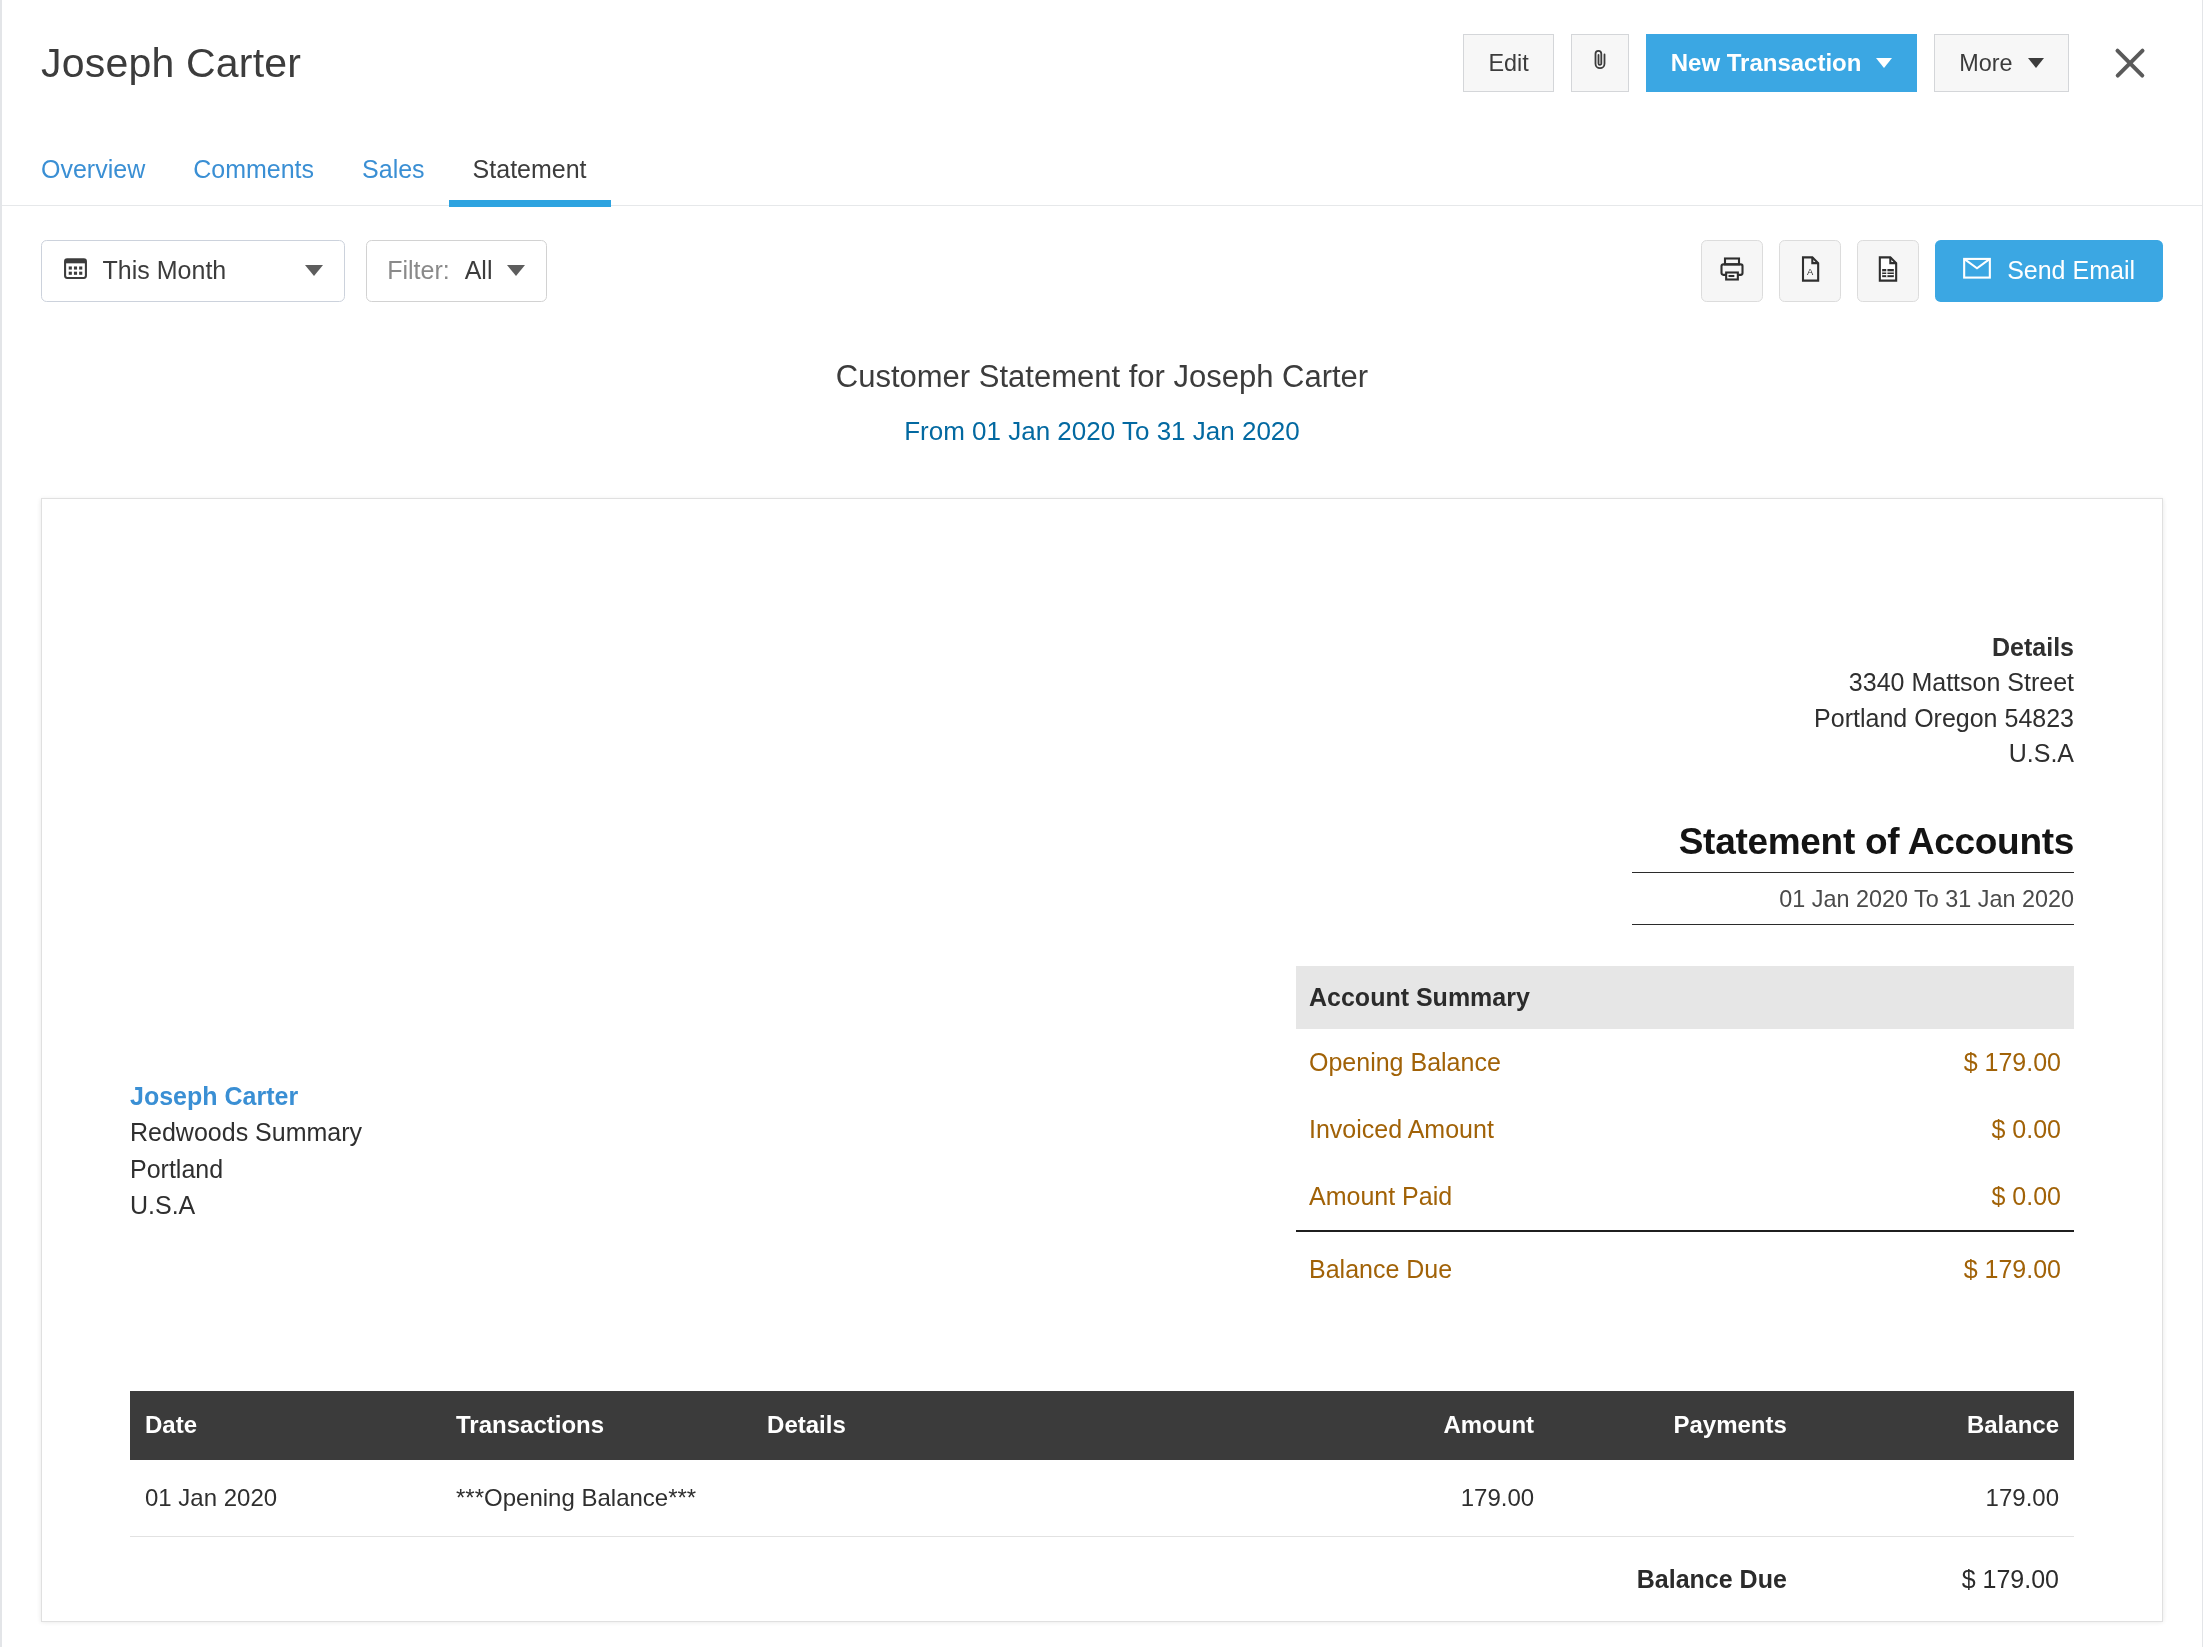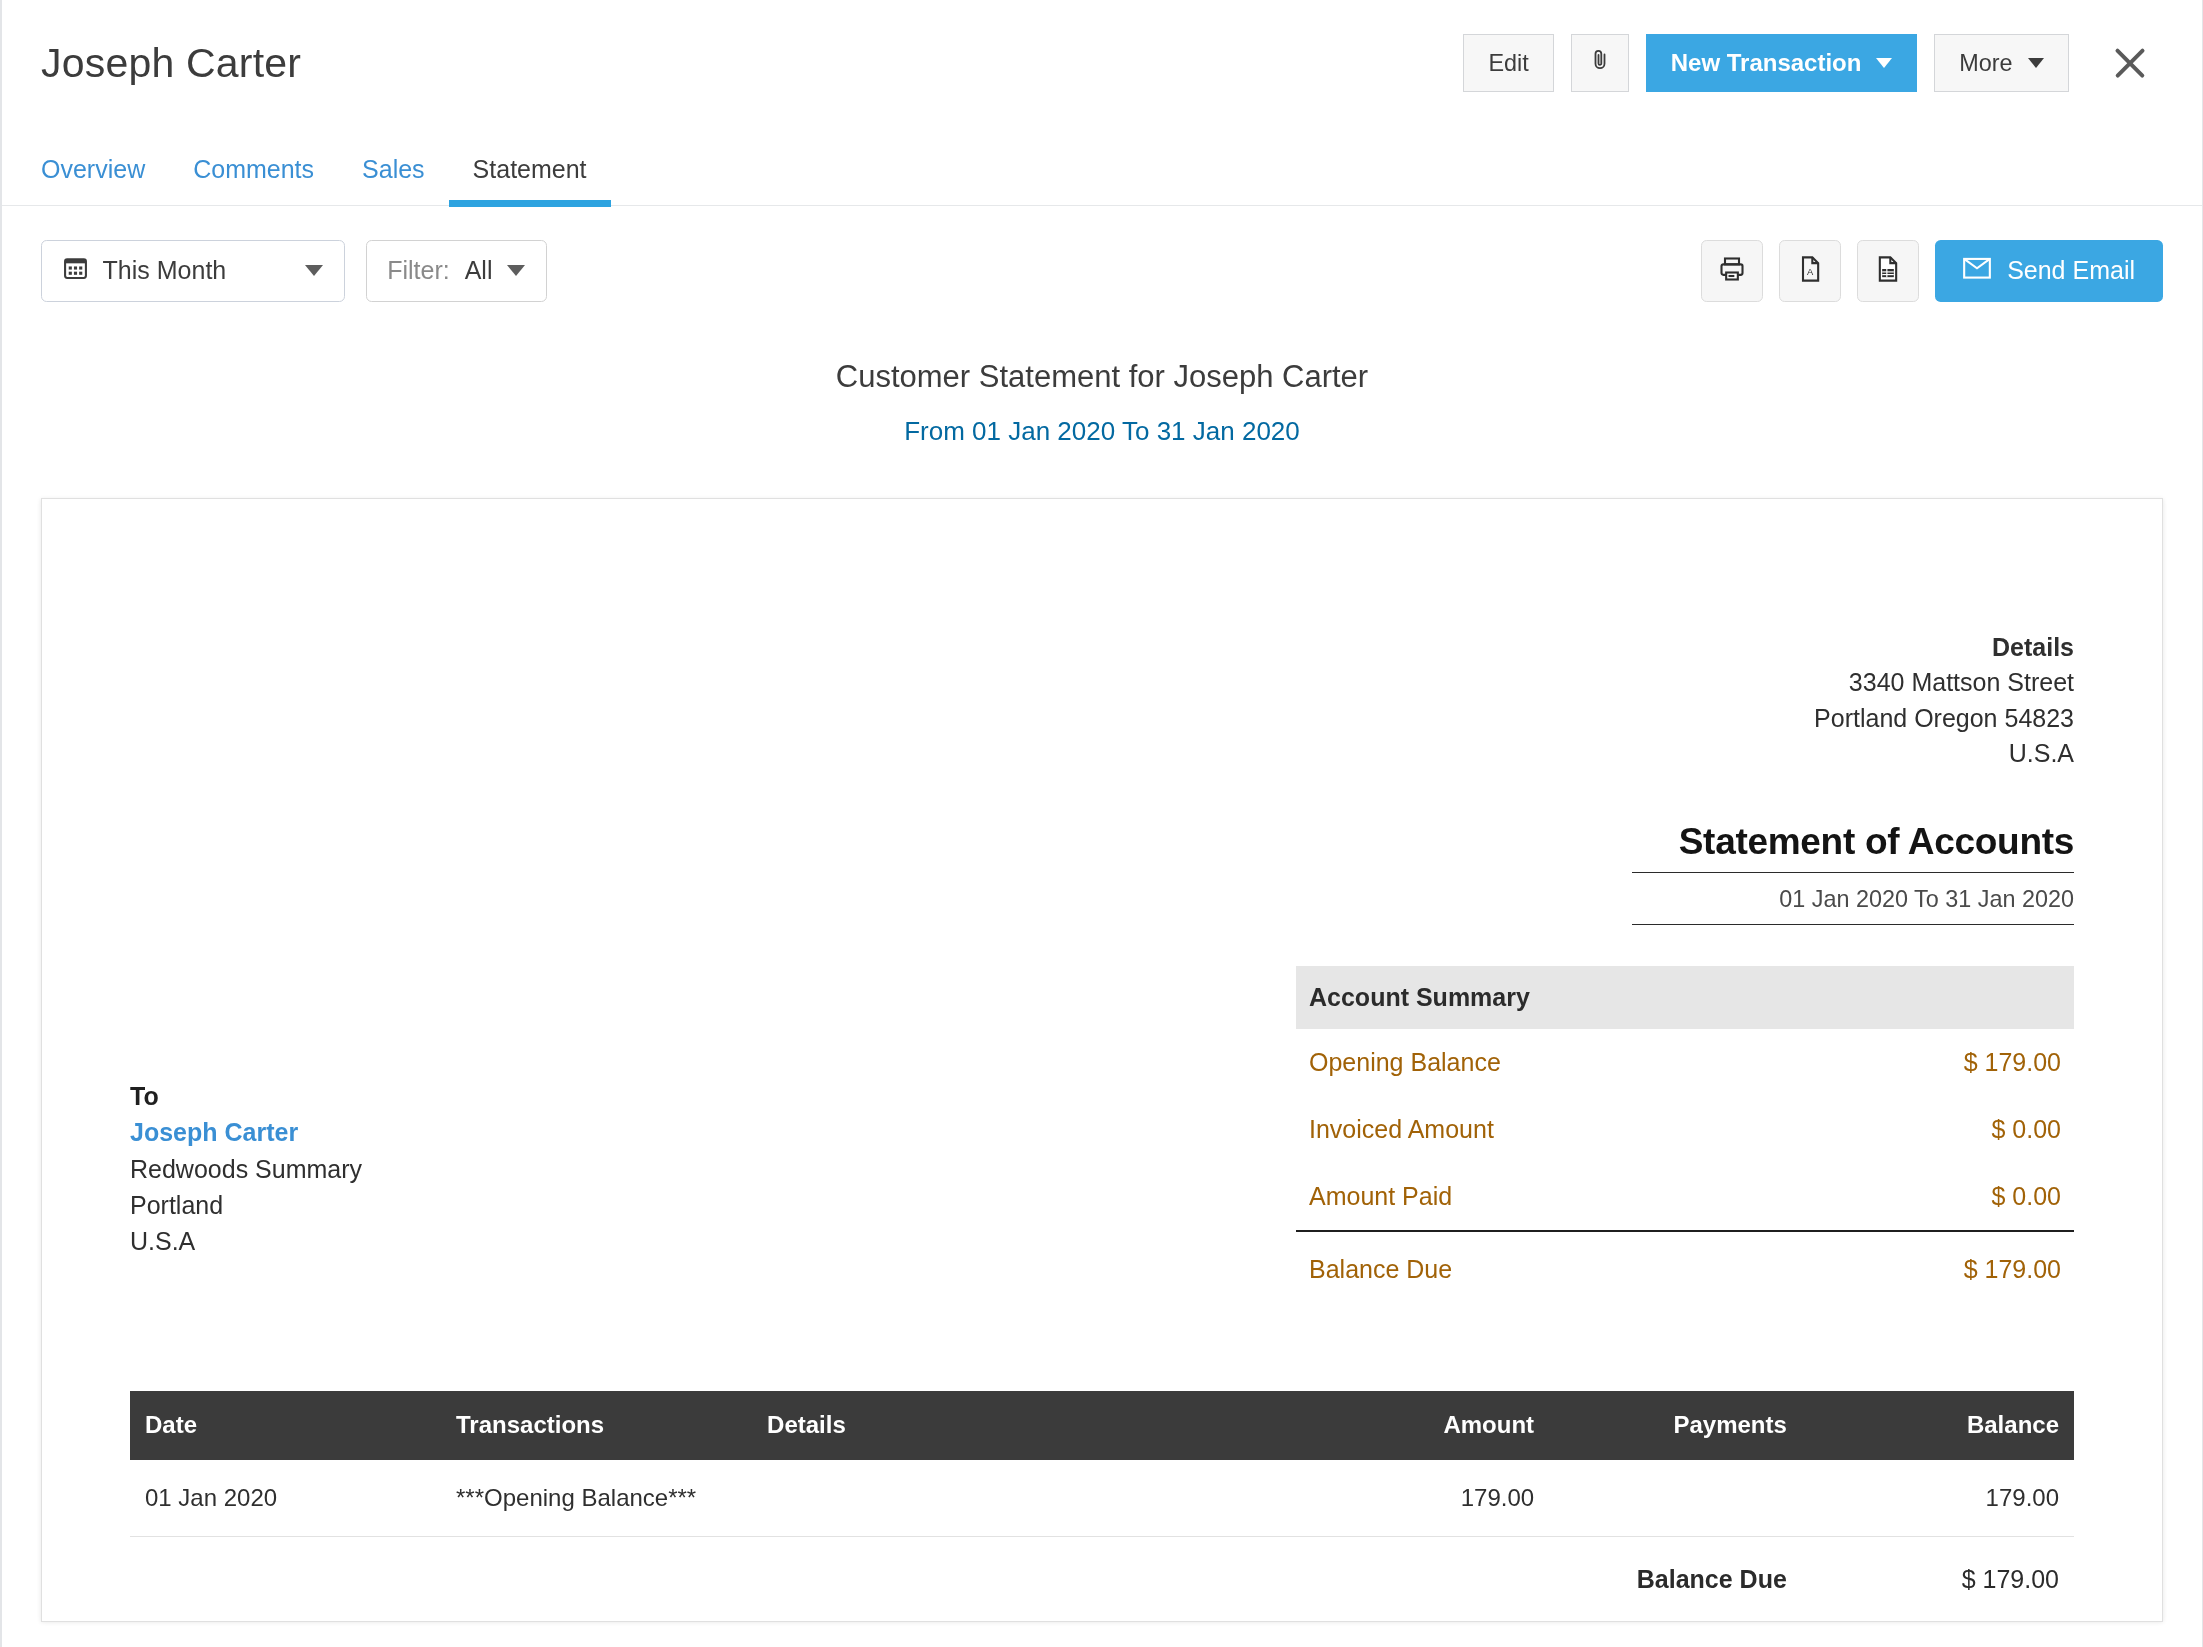--- a/index.html
+++ b/index.html
@@ -441,21 +441,20 @@
     <div class="soa-wrap">
       <div class="soa-box">
         <div class="soa-title">Statement of Accounts</div>
         <div class="soa-range">01 Jan 2020 To 31 Jan 2020</div>
       </div>
     </div>
 
     <div class="mid-section">
 
       <div class="to-block">
-        <div class="to-label">To</div>
         <div class="to-name">Joseph Carter</div>
         <div>Redwoods Summary</div>
         <div> Portland</div>
         <div>U.S.A</div>
       </div>
 
       <div class="summary-block">
         <div class="summary-header">Account Summary</div>
 
         <div class="summary-row">

